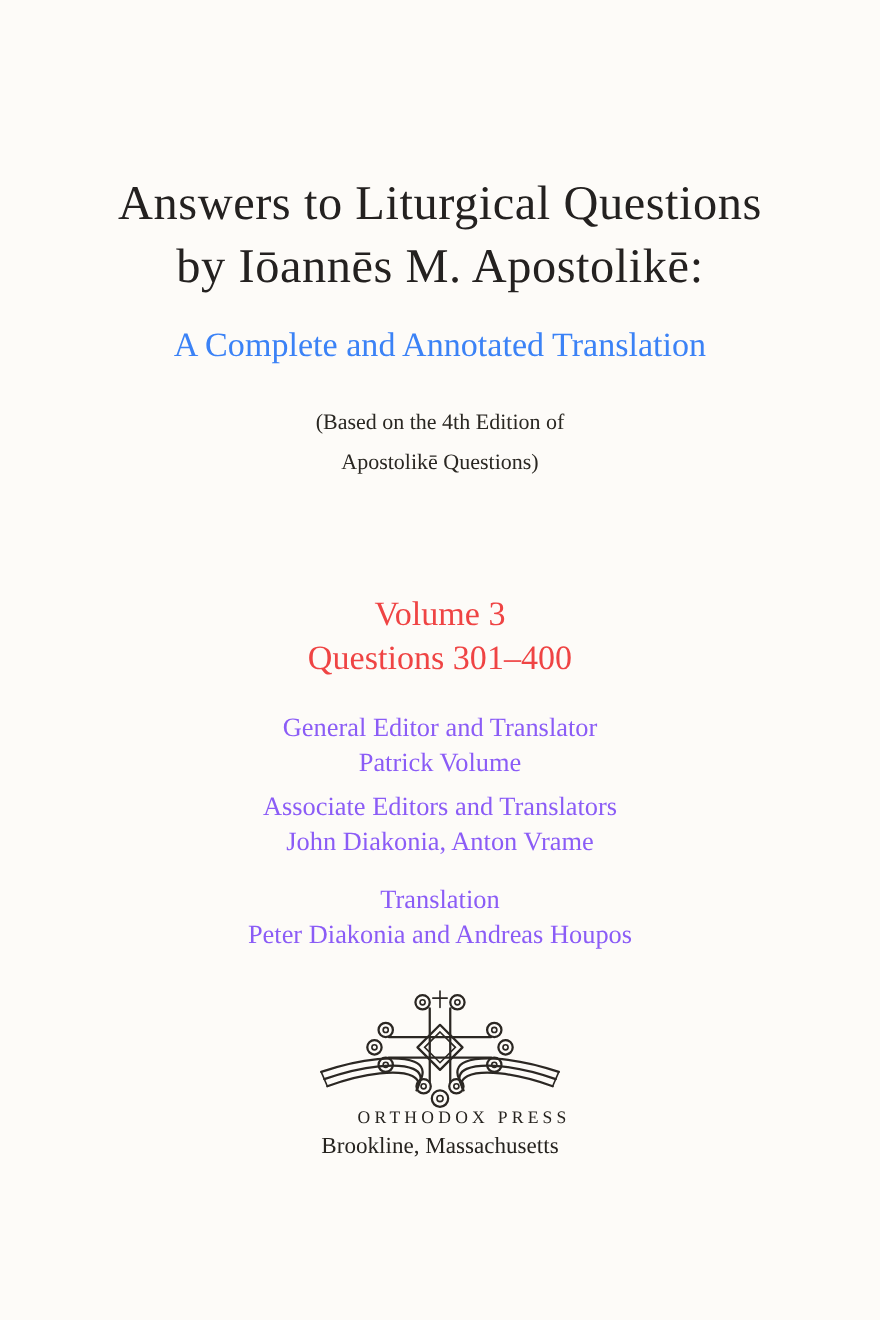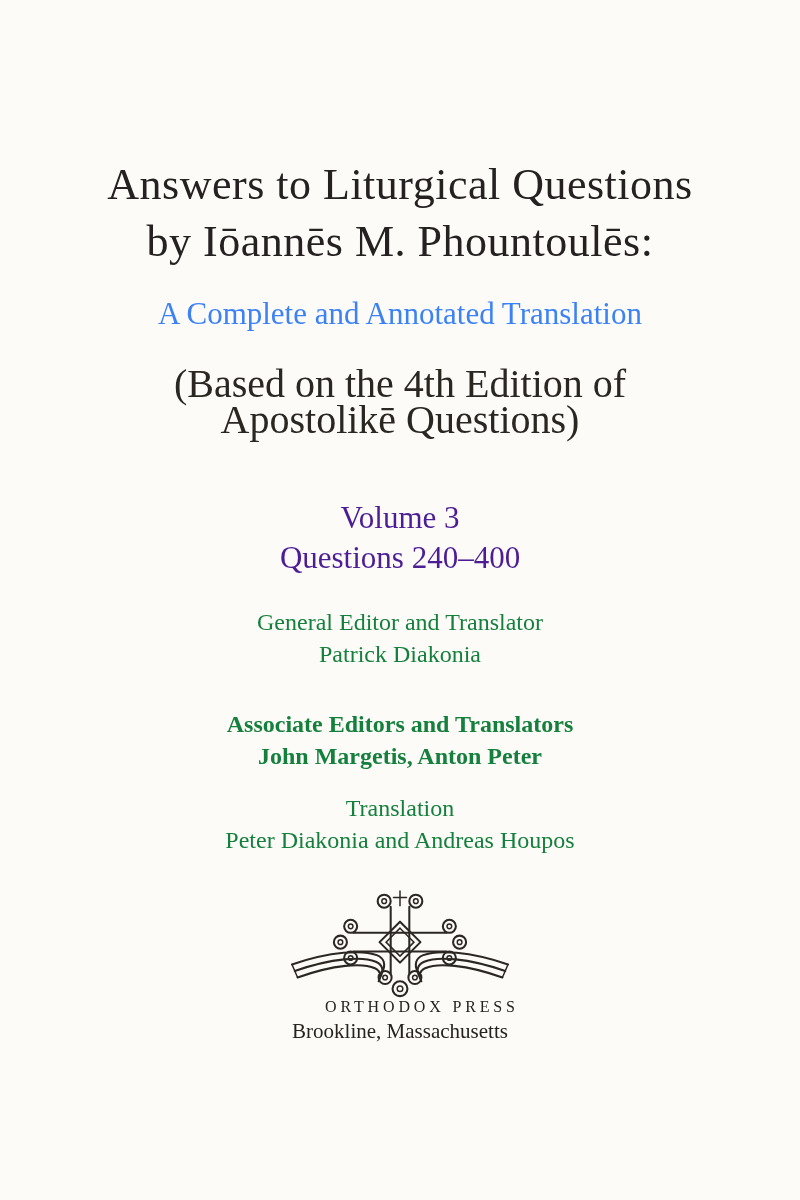--- a/index.html
+++ b/index.html
@@ -29,38 +29,38 @@
     color: #242120;
     letter-spacing: 0.5px;
   }
   .subtitle {
     font-size: 31px;
     line-height: 40px;
     margin-top: 24px;
     color: #3b82f6;
   }
   .edition {
-    font-size: 40px;
+    font-size: 20px;
     line-height: 36px;
     margin-top: 32px;
     color: #2a2722;
   }
   .volume {
     font-size: 31px;
     line-height: 40px;
-    margin-top: 60px;
-    color: #4c1d95;
+    margin-top: 100px;
+    color: #ef4444;
   }
   .credit {
     font-size: 24px;
     line-height: 32px;
-    color: #15803d;
+    color: #8b5cf6;
   }
   .credit.first { margin-top: 28px; }
-  .credit.second { margin-top: 38px; font-weight: bold; }
+  .credit.second { margin-top: 8px; }
   .credit.third { margin-top: 20px; }
   .logo-wrap {
     margin-top: 34px;
     height: 108px;
     display: flex;
     justify-content: center;
   }
   .press-name {
     font-size: 28px;
     line-height: 30px;
@@ -98,43 +98,43 @@
     stroke-linecap: round;
   }
 </style>
 </head>
 <body>
 
 <div class="page">
 
   <h1 class="title">
     <span>Answers to Liturgical Questions</span><br>
-    <span>by Iōannēs M. Phountoulēs:</span>
+    <span>by Iōannēs M. Apostolikē:</span>
   </h1>
 
   <div class="subtitle">A Complete and Annotated Translation</div>
 
   <div class="edition">
     <span>(Based on the 4th Edition of</span><br>
     <span>Apostolikē Questions)</span>
   </div>
 
   <div class="volume">
     <span>Volume 3</span><br>
-    <span>Questions 240–400</span>
+    <span>Questions 301–400</span>
   </div>
 
   <div class="credit first">
     <span>General Editor and Translator</span><br>
-    <span>Patrick Diakonia</span>
+    <span>Patrick Volume</span>
   </div>
 
   <div class="credit second">
     <span>Associate Editors and Translators</span><br>
-    <span>John Margetis, Anton Peter</span>
+    <span>John Diakonia, Anton Vrame</span>
   </div>
 
   <div class="credit third">
     <span>Translation</span><br>
     <span>Peter Diakonia and Andreas Houpos</span>
   </div>
 
   <div class="logo-wrap">
 
     <svg width="236" height="108" viewBox="0 0 240 116" aria-hidden="true">

